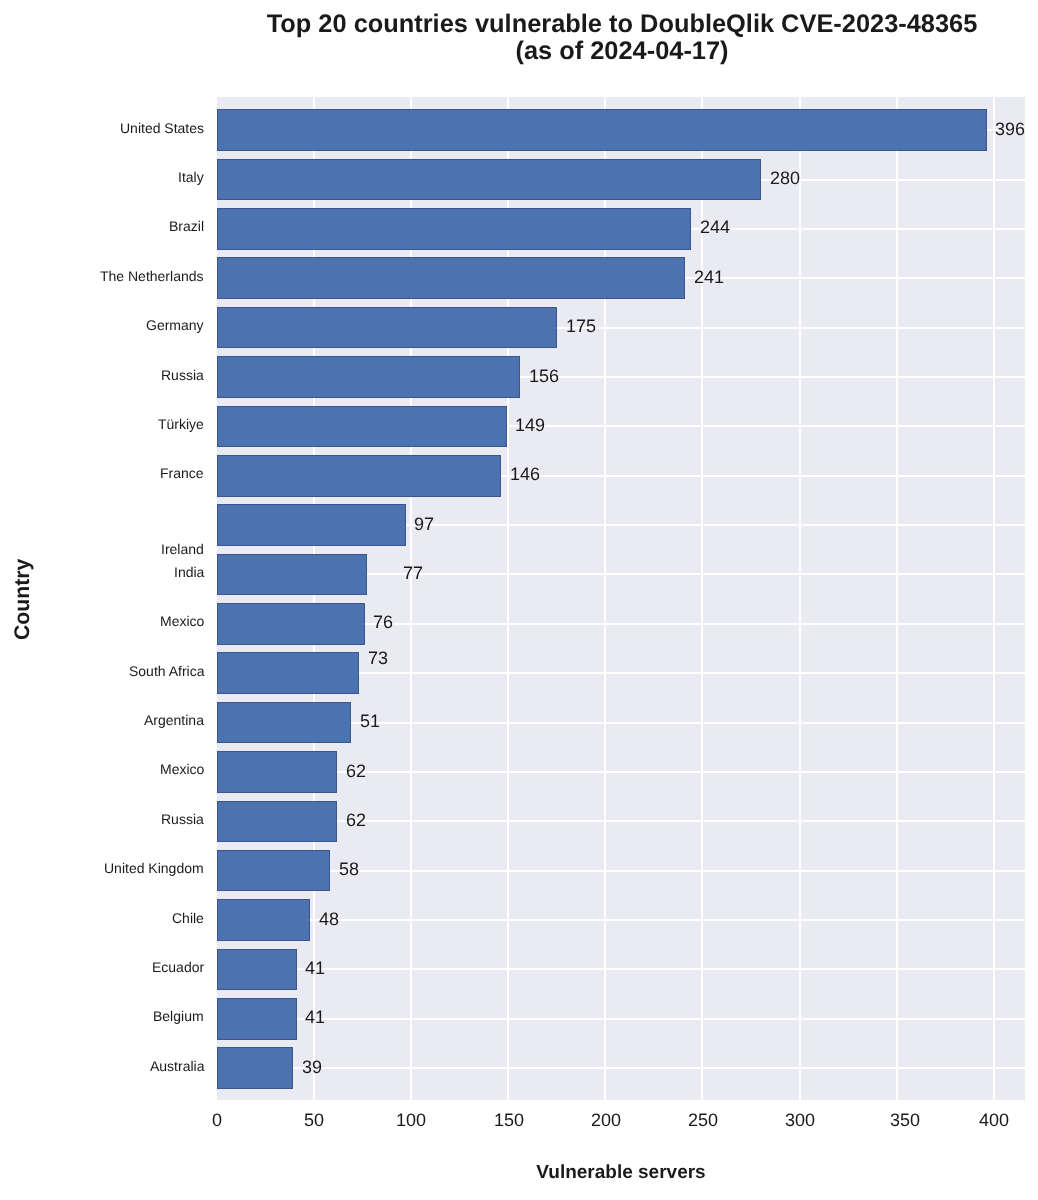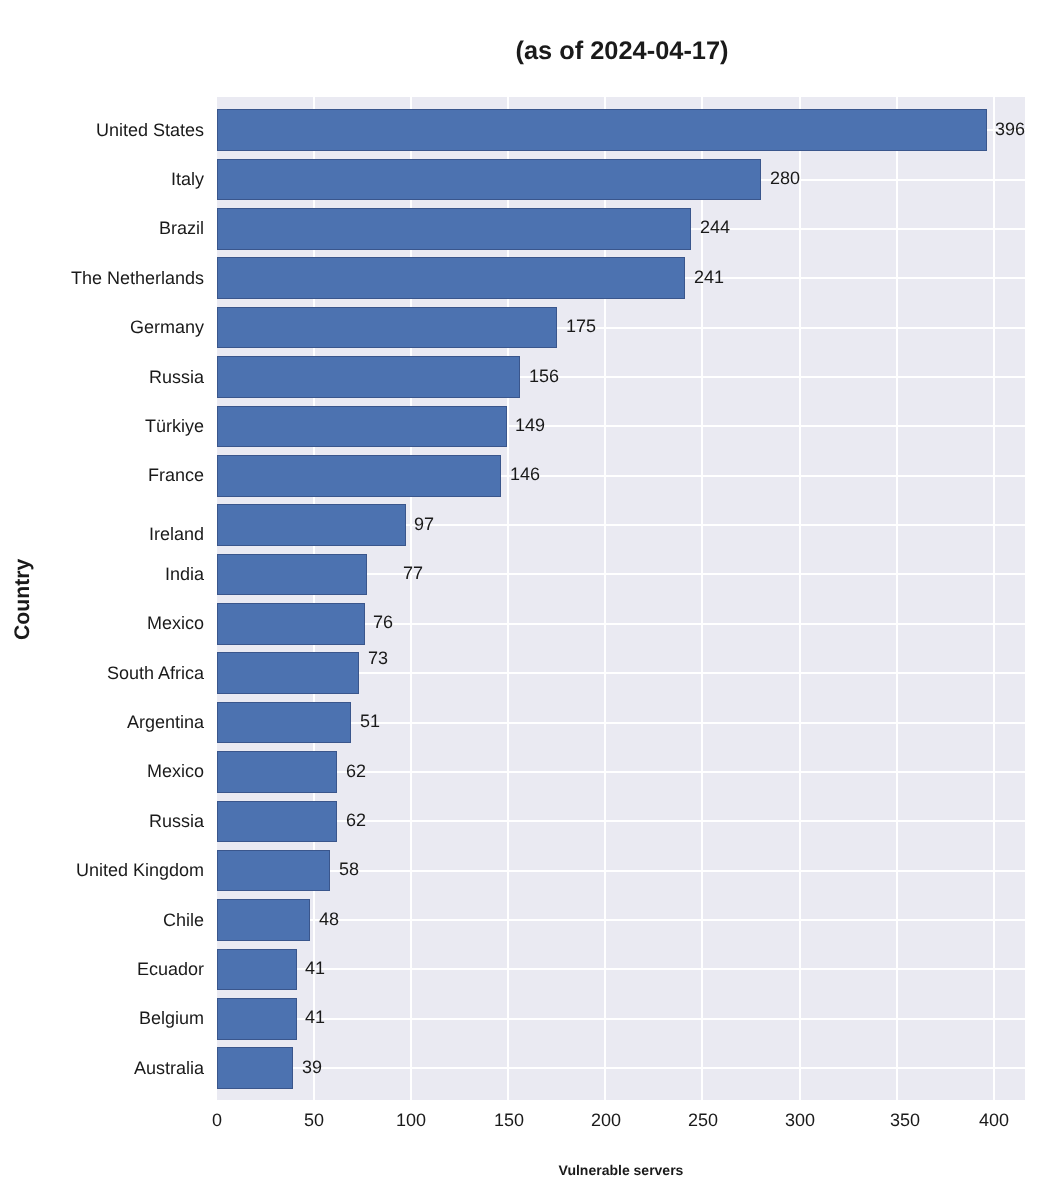--- a/index.html
+++ b/index.html
@@ -29,51 +29,51 @@
   .vgrid{position:absolute;top:0;bottom:0;width:2px;background:#ffffff;}
   .hgrid{position:absolute;left:0;right:0;height:2px;background:#ffffff;}
 
   
   .bar{position:absolute;background:#4C72B0;box-sizing:border-box;border:1px solid #3A568C;}
 
   
   .ylab{
     will-change:transform;
     position:absolute;right:834px;text-align:right;
-    font-size:18px;color:#1a1a1a;white-space:nowrap;
+    font-size:14px;color:#1a1a1a;white-space:nowrap;
   }
   .vallab{
     will-change:transform;
     position:absolute;font-size:18px;color:#1a1a1a;white-space:nowrap;
   }
   .xtick{
     will-change:transform;
     position:absolute;top:1110px;font-size:18px;color:#1a1a1a;
     transform:translateX(-50%);
   }
 
   
   .xlabel{
     will-change:transform;
     position:absolute;left:216.5px;width:808px;top:1162px;
-    text-align:center;font-size:14px;font-weight:bold;color:#1a1a1a;
+    text-align:center;font-size:19px;font-weight:bold;color:#1a1a1a;
   }
   .ylabel{
     will-change:transform;
     position:absolute;left:10.5px;top:639.5px;
     font-size:21.2px;font-weight:bold;color:#1a1a1a;
     transform-origin:0 0;transform:rotate(-90deg);white-space:nowrap;
   }
 </style>
 </head>
 <body>
 
 <div id="chart">
 
-  <div class="title"><br><span>(as of 2024-04-17)</span></div>
+  <div class="title"><span>Top 20 countries vulnerable to DoubleQlik CVE-2023-48365</span><br><span>(as of 2024-04-17)</span></div>
 
   <div class="plot" id="plot">
       <div class="vgrid" style="left: -1.5px;"></div>
       <div class="vgrid" style="left: 96.5px;"></div>
       <div class="vgrid" style="left: 193.5px;"></div>
       <div class="vgrid" style="left: 290.5px;"></div>
       <div class="vgrid" style="left: 387.5px;"></div>
       <div class="vgrid" style="left: 484.5px;"></div>
       <div class="vgrid" style="left: 582.5px;"></div>
       <div class="vgrid" style="left: 679.5px;"></div>
@@ -139,21 +139,21 @@
       <div class="ylab" style="top: 267.76px;">The Netherlands</div>
       <div class="vallab" style="left: 694.163px; top: 266.86px;">241</div>
       <div class="ylab" style="top: 317.13px;">Germany</div>
       <div class="vallab" style="left: 565.894px; top: 316.23px;">175</div>
       <div class="ylab" style="top: 366.5px;">Russia</div>
       <div class="vallab" style="left: 528.968px; top: 365.6px;">156</div>
       <div class="ylab" style="top: 415.87px; margin-left: 36px;">Türkiye</div>
       <div class="vallab" style="left: 515.364px; top: 414.97px;">149</div>
       <div class="ylab" style="top: 465.24px;">France</div>
       <div class="vallab" style="left: 509.533px; top: 464.34px;">146</div>
-      <div class="ylab" style="top: 524px; margin-left: 28px;">Ireland</div>
+      <div class="ylab" style="top: 541px; margin-left: 28px;">Ireland</div>
       <div class="vallab" style="left: 414.303px; top: 513.71px;">97</div>
       <div class="ylab" style="top: 563.98px;">India</div>
       <div class="vallab" style="left: 375.433px; top: 563.08px; margin-left: 28px;">77</div>
       <div class="ylab" style="top: 613.35px;">Mexico</div>
       <div class="vallab" style="left: 373.49px; top: 612.45px;">76</div>
       <div class="ylab" style="top: 662.72px;">South Africa</div>
       <div class="vallab" style="left: 367.66px; top: 637px; margin-top: 11px;">73</div>
       <div class="ylab" style="top: 712.09px; margin-left: 16px;">Argentina</div>
       <div class="vallab" style="left: 359.886px; top: 711.19px;">51</div>
       <div class="ylab" style="top: 761.46px;">Mexico</div>

